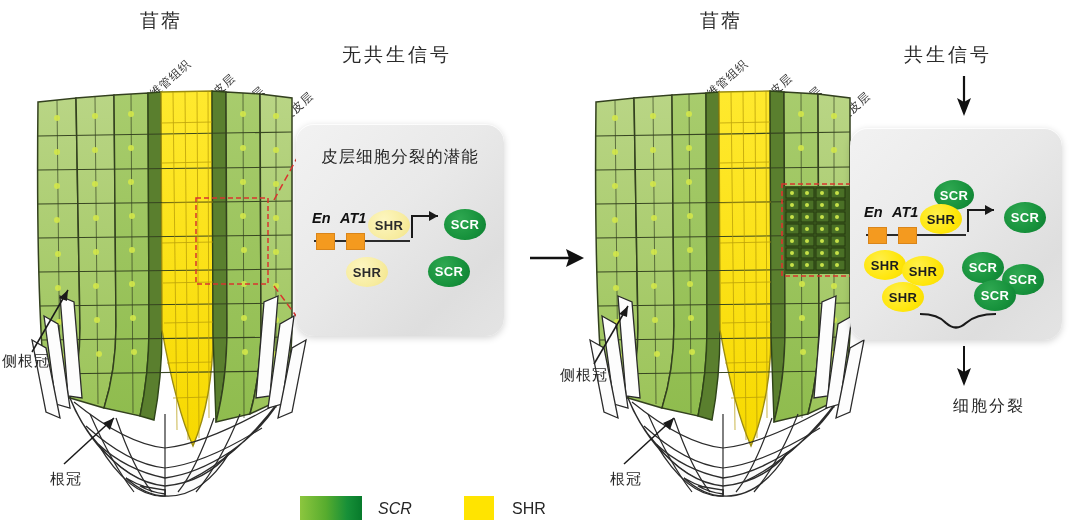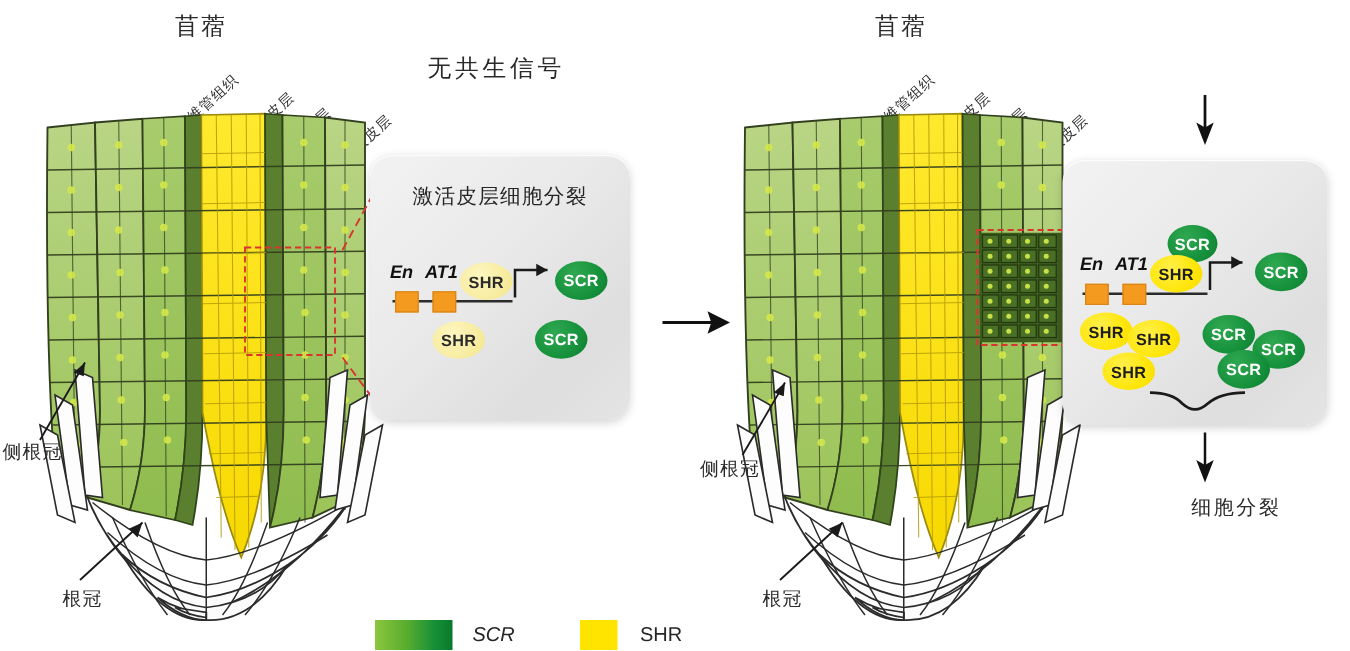--- a/index.html
+++ b/index.html
@@ -231,21 +231,21 @@
   <svg class="abs" style="left:26px;top:280px;" width="60" height="80" viewBox="0 0 60 80">
     <path d="M6,72 L42,10" stroke="#1a1a1a" stroke-width="1.5" fill="none"></path>
     <path d="M42,10 L33,18 L41,21 Z" fill="#1a1a1a"></path>
   </svg>
   <svg class="abs" style="left:60px;top:410px;" width="70" height="60" viewBox="0 0 70 60">
     <path d="M4,54 L54,8" stroke="#1a1a1a" stroke-width="1.5" fill="none"></path>
     <path d="M54,8 L43,13 L50,20 Z" fill="#1a1a1a"></path>
   </svg>
 
   <div class="panel" style="left:296px;top:124px;width:208px;height:212px;">
-    <div class="panel-title" style="top:22px;">激活皮层细胞分裂</div>
+    <div class="panel-title" style="top:22px;">皮层细胞分裂的潜能</div>
 
     <div class="gene-lbl" style="left:16px;top:86px;">En</div>
     <div class="gene-lbl" style="left:44px;top:86px;">AT1</div>
 
     <div class="prom-line" style="left:18px;top:116px;width:96px;"></div>
     <div class="prom-box" style="left:20px;top:109px;width:17px;height:15px;"></div>
     <div class="prom-box" style="left:50px;top:109px;width:17px;height:15px;"></div>
 
     <div class="mol shr-pale" style="left:72px;top:86px;width:42px;height:30px;font-size:13px;">SHR</div>
 
@@ -260,20 +260,21 @@
     <div class="mol shr-pale" style="left:50px;top:133px;width:42px;height:30px;font-size:13px;">SHR</div>
   </div>
 
   <svg class="abs" style="left:528px;top:242px;" width="64" height="32" viewBox="0 0 64 32">
     <path d="M2,16 L44,16" stroke="#111" stroke-width="2.4" fill="none"></path>
     <path d="M56,16 L38,7 L41,16 L38,25 Z" fill="#111"></path>
   </svg>
 
   <div class="abs cjk species-title" style="left:700px;top:8px;">苜蓿</div>
 
+  <div class="abs cjk signal-title" style="left:904px;top:42px;">共生信号</div>
 
   <svg class="abs" style="left:952px;top:74px;" width="24" height="46" viewBox="0 0 24 46">
     <path d="M12,2 L12,30" stroke="#111" stroke-width="2.2" fill="none"></path>
     <path d="M12,42 L5,24 L12,28 L19,24 Z" fill="#111"></path>
   </svg>
 
   <div class="abs cjk tissue-lbl" style="left:714px;top:86px;transform:rotate(-42deg);">维管组织</div>
   <div class="abs cjk tissue-lbl" style="left:768px;top:92px;transform:rotate(-42deg);">内皮层</div>
   <div class="abs cjk tissue-lbl" style="left:807px;top:96px;transform:rotate(-42deg);">皮层</div>
   <div class="abs cjk tissue-lbl" style="left:846px;top:110px;transform:rotate(-42deg);">表皮层</div>

